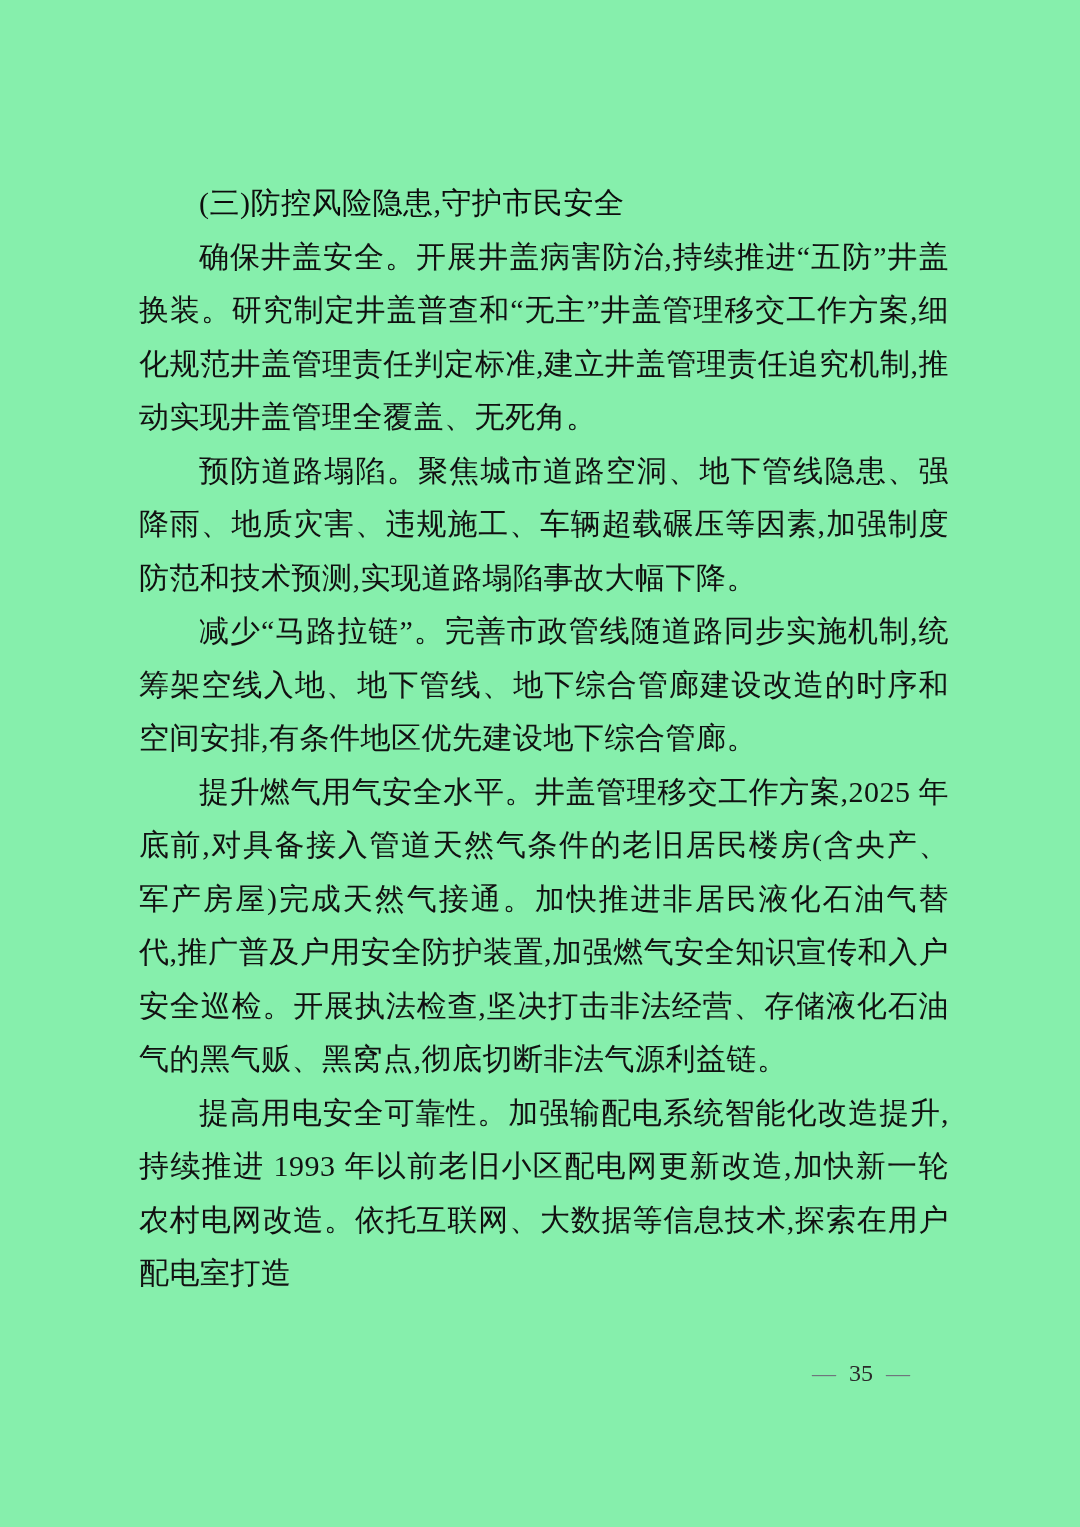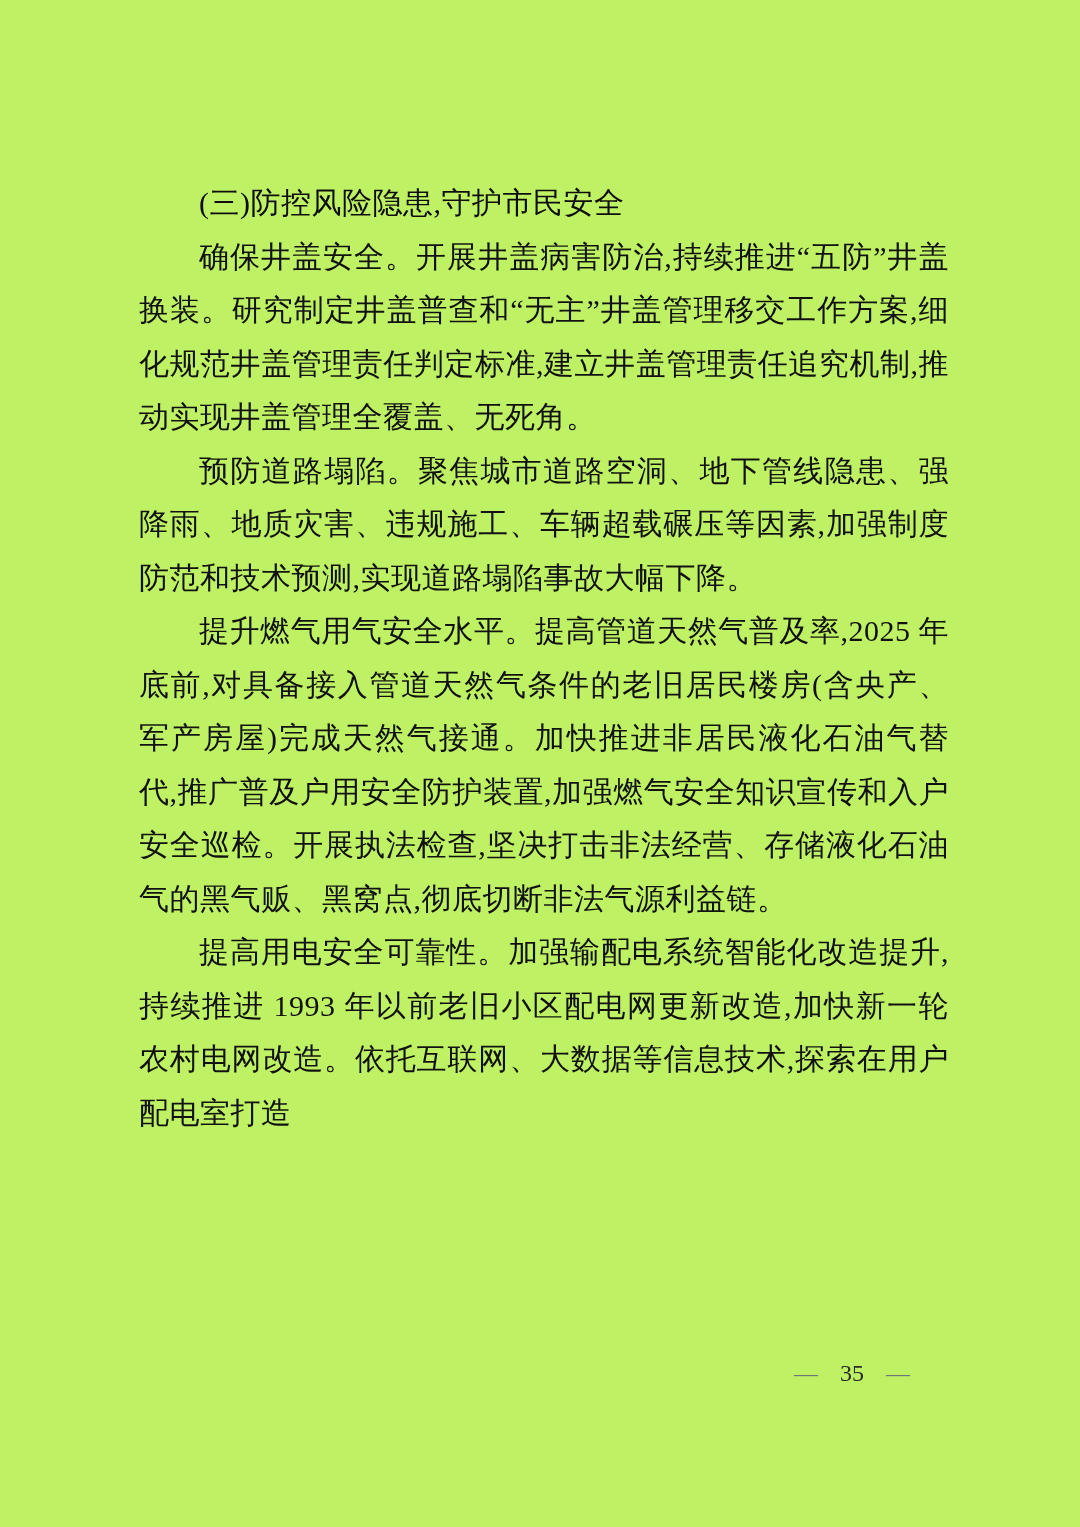--- a/index.html
+++ b/index.html
@@ -4,21 +4,21 @@
 <style>
   html, body {
     margin: 0;
     padding: 0;
     background: #ffffff;
   }
   .page {
     position: relative;
     width: 1080px;
     height: 1527px;
-    background: #bef264;
+    background: #86efac;
     overflow: hidden;
     font-family: "Liberation Serif", "DejaVu Serif", serif;
     color: #111111;
   }
   .content {
     position: absolute;
     left: 139px;
     top: 176px;
     width: 810px;
   }
@@ -50,31 +50,32 @@
     font-size: 24px;
     line-height: 34px;
     white-space: nowrap;
   }
   .footer .dash {
     color: #6f757d;
     letter-spacing: 0;
   }
   .footer .num {
     color: #2a2a2a;
-    margin: 0 22px;
+    margin: 0 13px;
   }
 </style>
 </head>
 <body>
 
 <div class="page">
   <div class="content">
     <h2 class="heading">(三)防控风险隐患,守护市民安全</h2>
     <p class="body-para">确保井盖安全。开展井盖病害防治,持续推进“五防”井盖换装。研究制定井盖普查和“无主”井盖管理移交工作方案,细化规范井盖管理责任判定标准,建立井盖管理责任追究机制,推动实现井盖管理全覆盖、无死角。</p>
     <p class="body-para">预防道路塌陷。聚焦城市道路空洞、地下管线隐患、强降雨、地质灾害、违规施工、车辆超载碾压等因素,加强制度防范和技术预测,实现道路塌陷事故大幅下降。</p>
-    <p class="body-para">提升燃气用气安全水平。提高管道天然气普及率,2025 年底前,对具备接入管道天然气条件的老旧居民楼房(含央产、军产房屋)完成天然气接通。加快推进非居民液化石油气替代,推广普及户用安全防护装置,加强燃气安全知识宣传和入户安全巡检。开展执法检查,坚决打击非法经营、存储液化石油气的黑气贩、黑窝点,彻底切断非法气源利益链。</p>
+    <p class="body-para">减少“马路拉链”。完善市政管线随道路同步实施机制,统筹架空线入地、地下管线、地下综合管廊建设改造的时序和空间安排,有条件地区优先建设地下综合管廊。</p>
+    <p class="body-para">提升燃气用气安全水平。井盖管理移交工作方案,2025 年底前,对具备接入管道天然气条件的老旧居民楼房(含央产、军产房屋)完成天然气接通。加快推进非居民液化石油气替代,推广普及户用安全防护装置,加强燃气安全知识宣传和入户安全巡检。开展执法检查,坚决打击非法经营、存储液化石油气的黑气贩、黑窝点,彻底切断非法气源利益链。</p>
     <p class="body-para">提高用电安全可靠性。加强输配电系统智能化改造提升,持续推进 1993 年以前老旧小区配电网更新改造,加快新一轮农村电网改造。依托互联网、大数据等信息技术,探索在用户配电室打造</p>
   </div>
 
   <div class="footer">
     <span class="dash">—</span><span class="num">35</span><span class="dash">—</span>
   </div>
 </div>
 
 </body></html>

